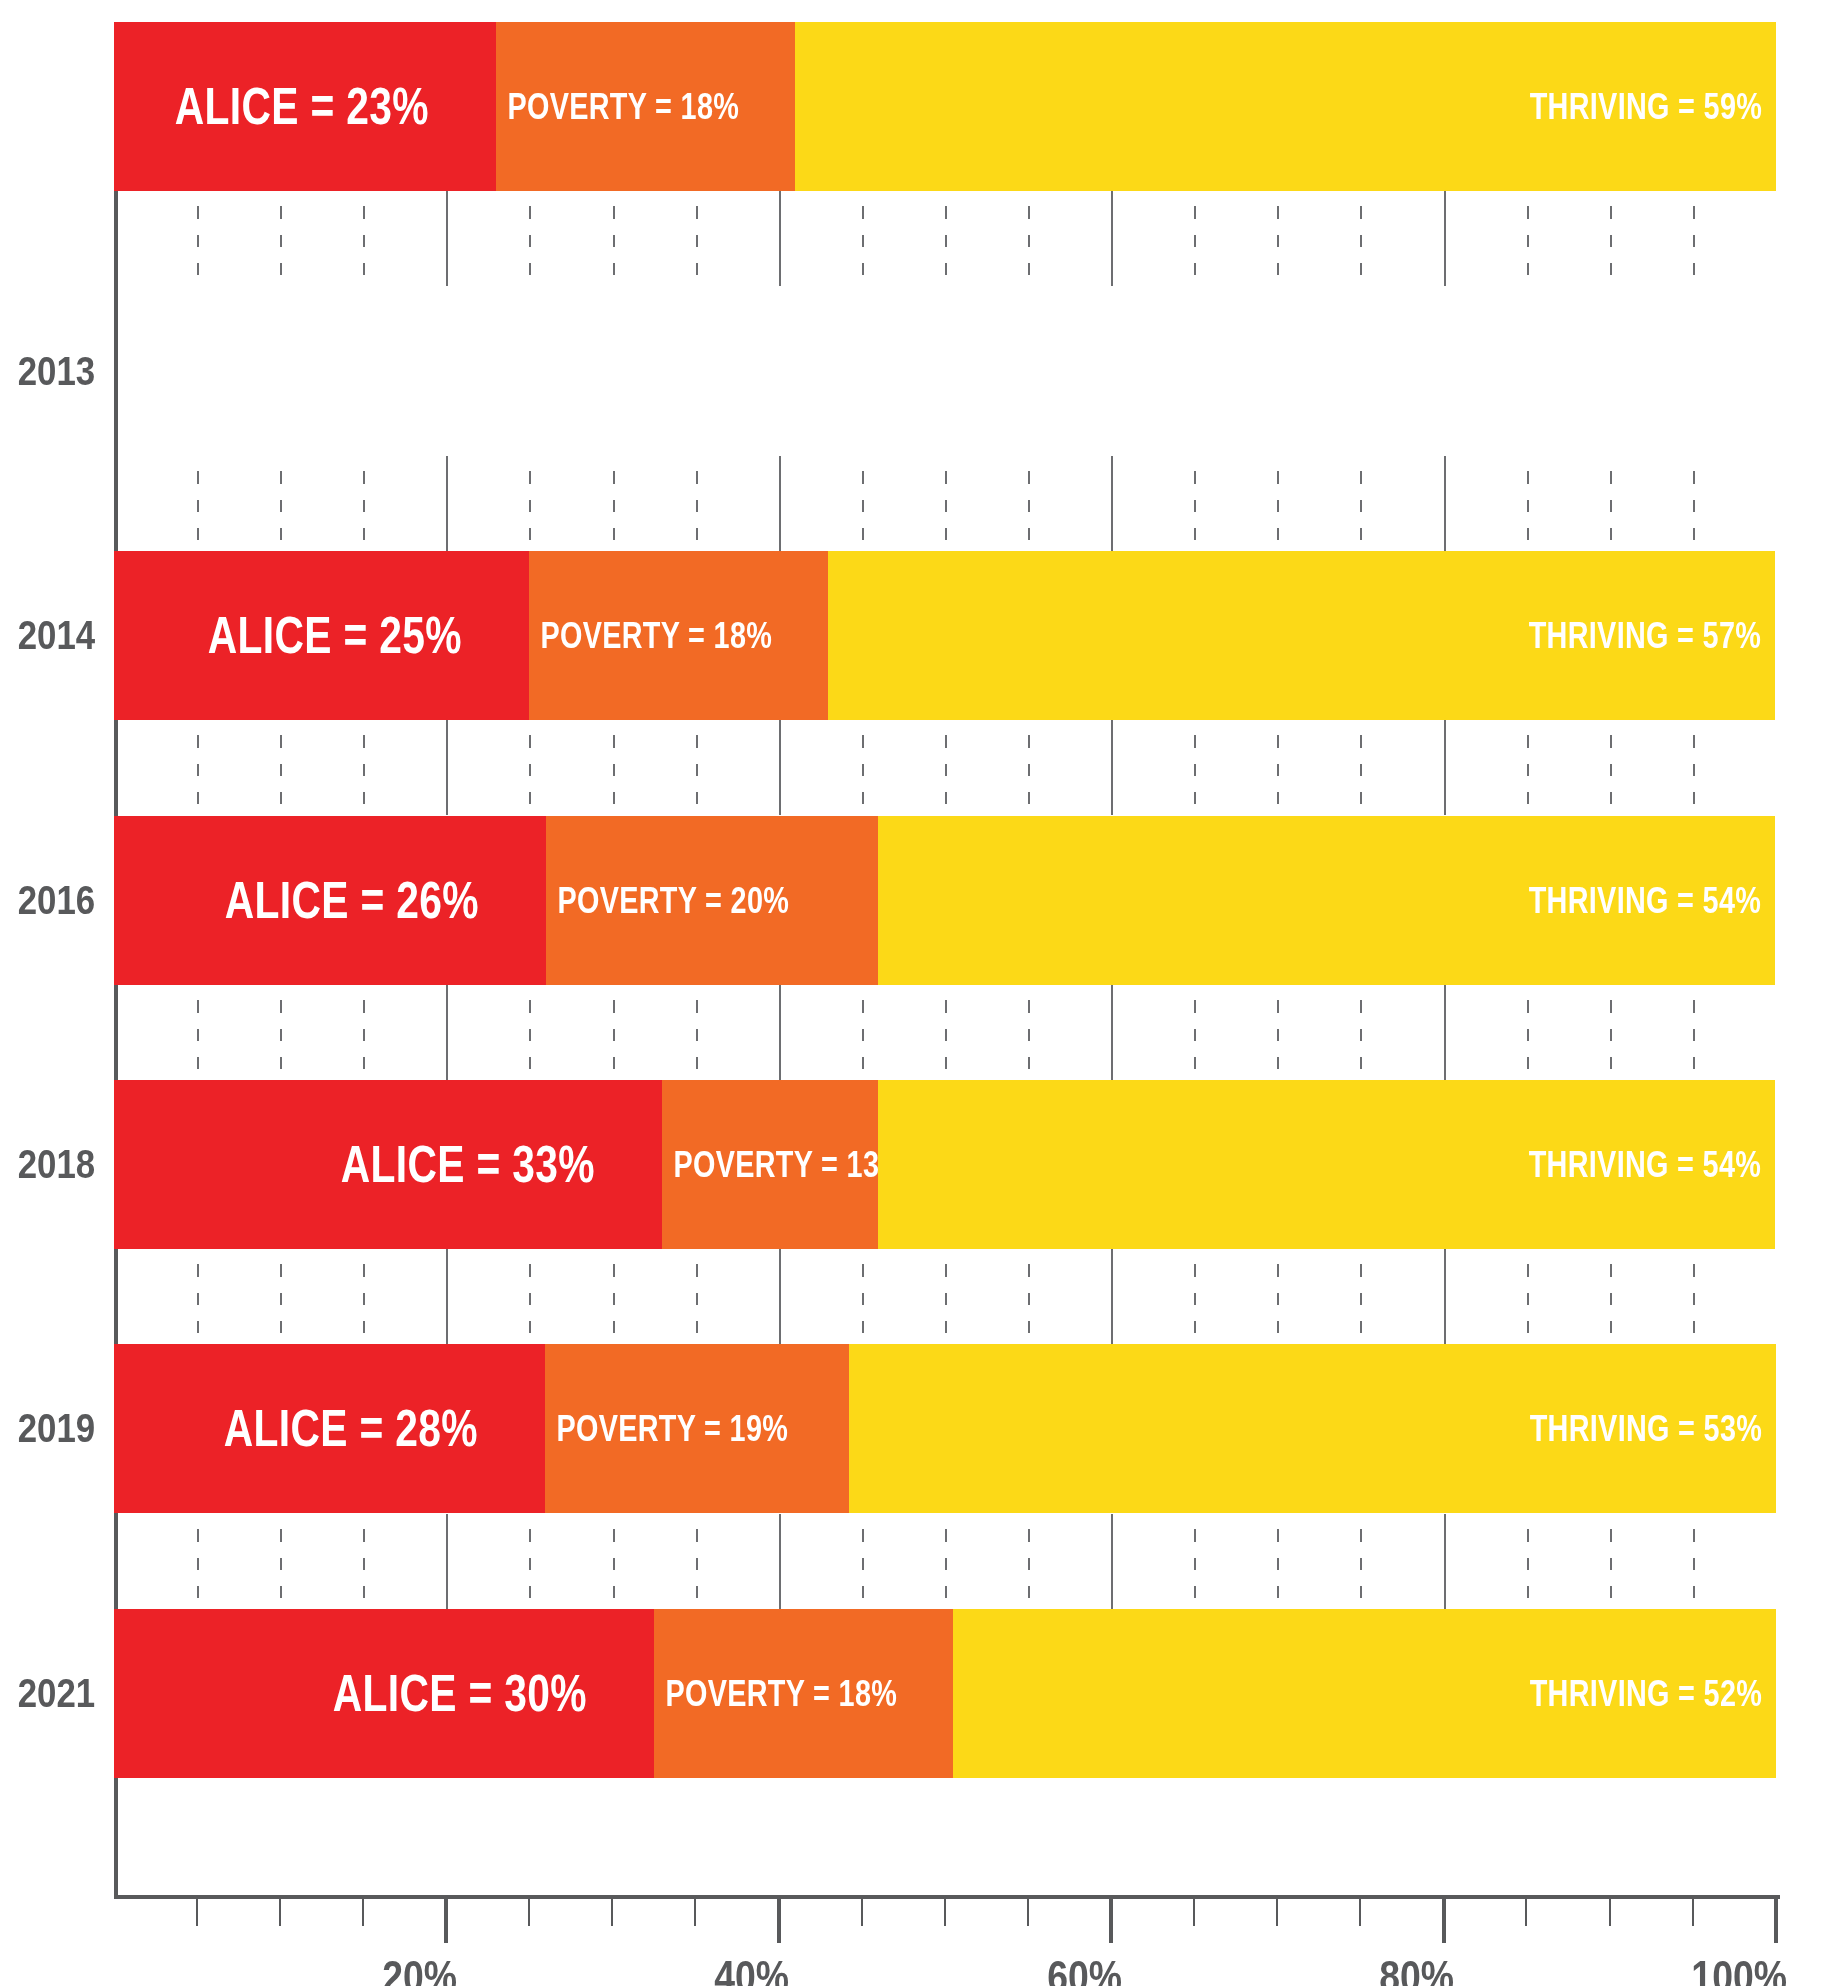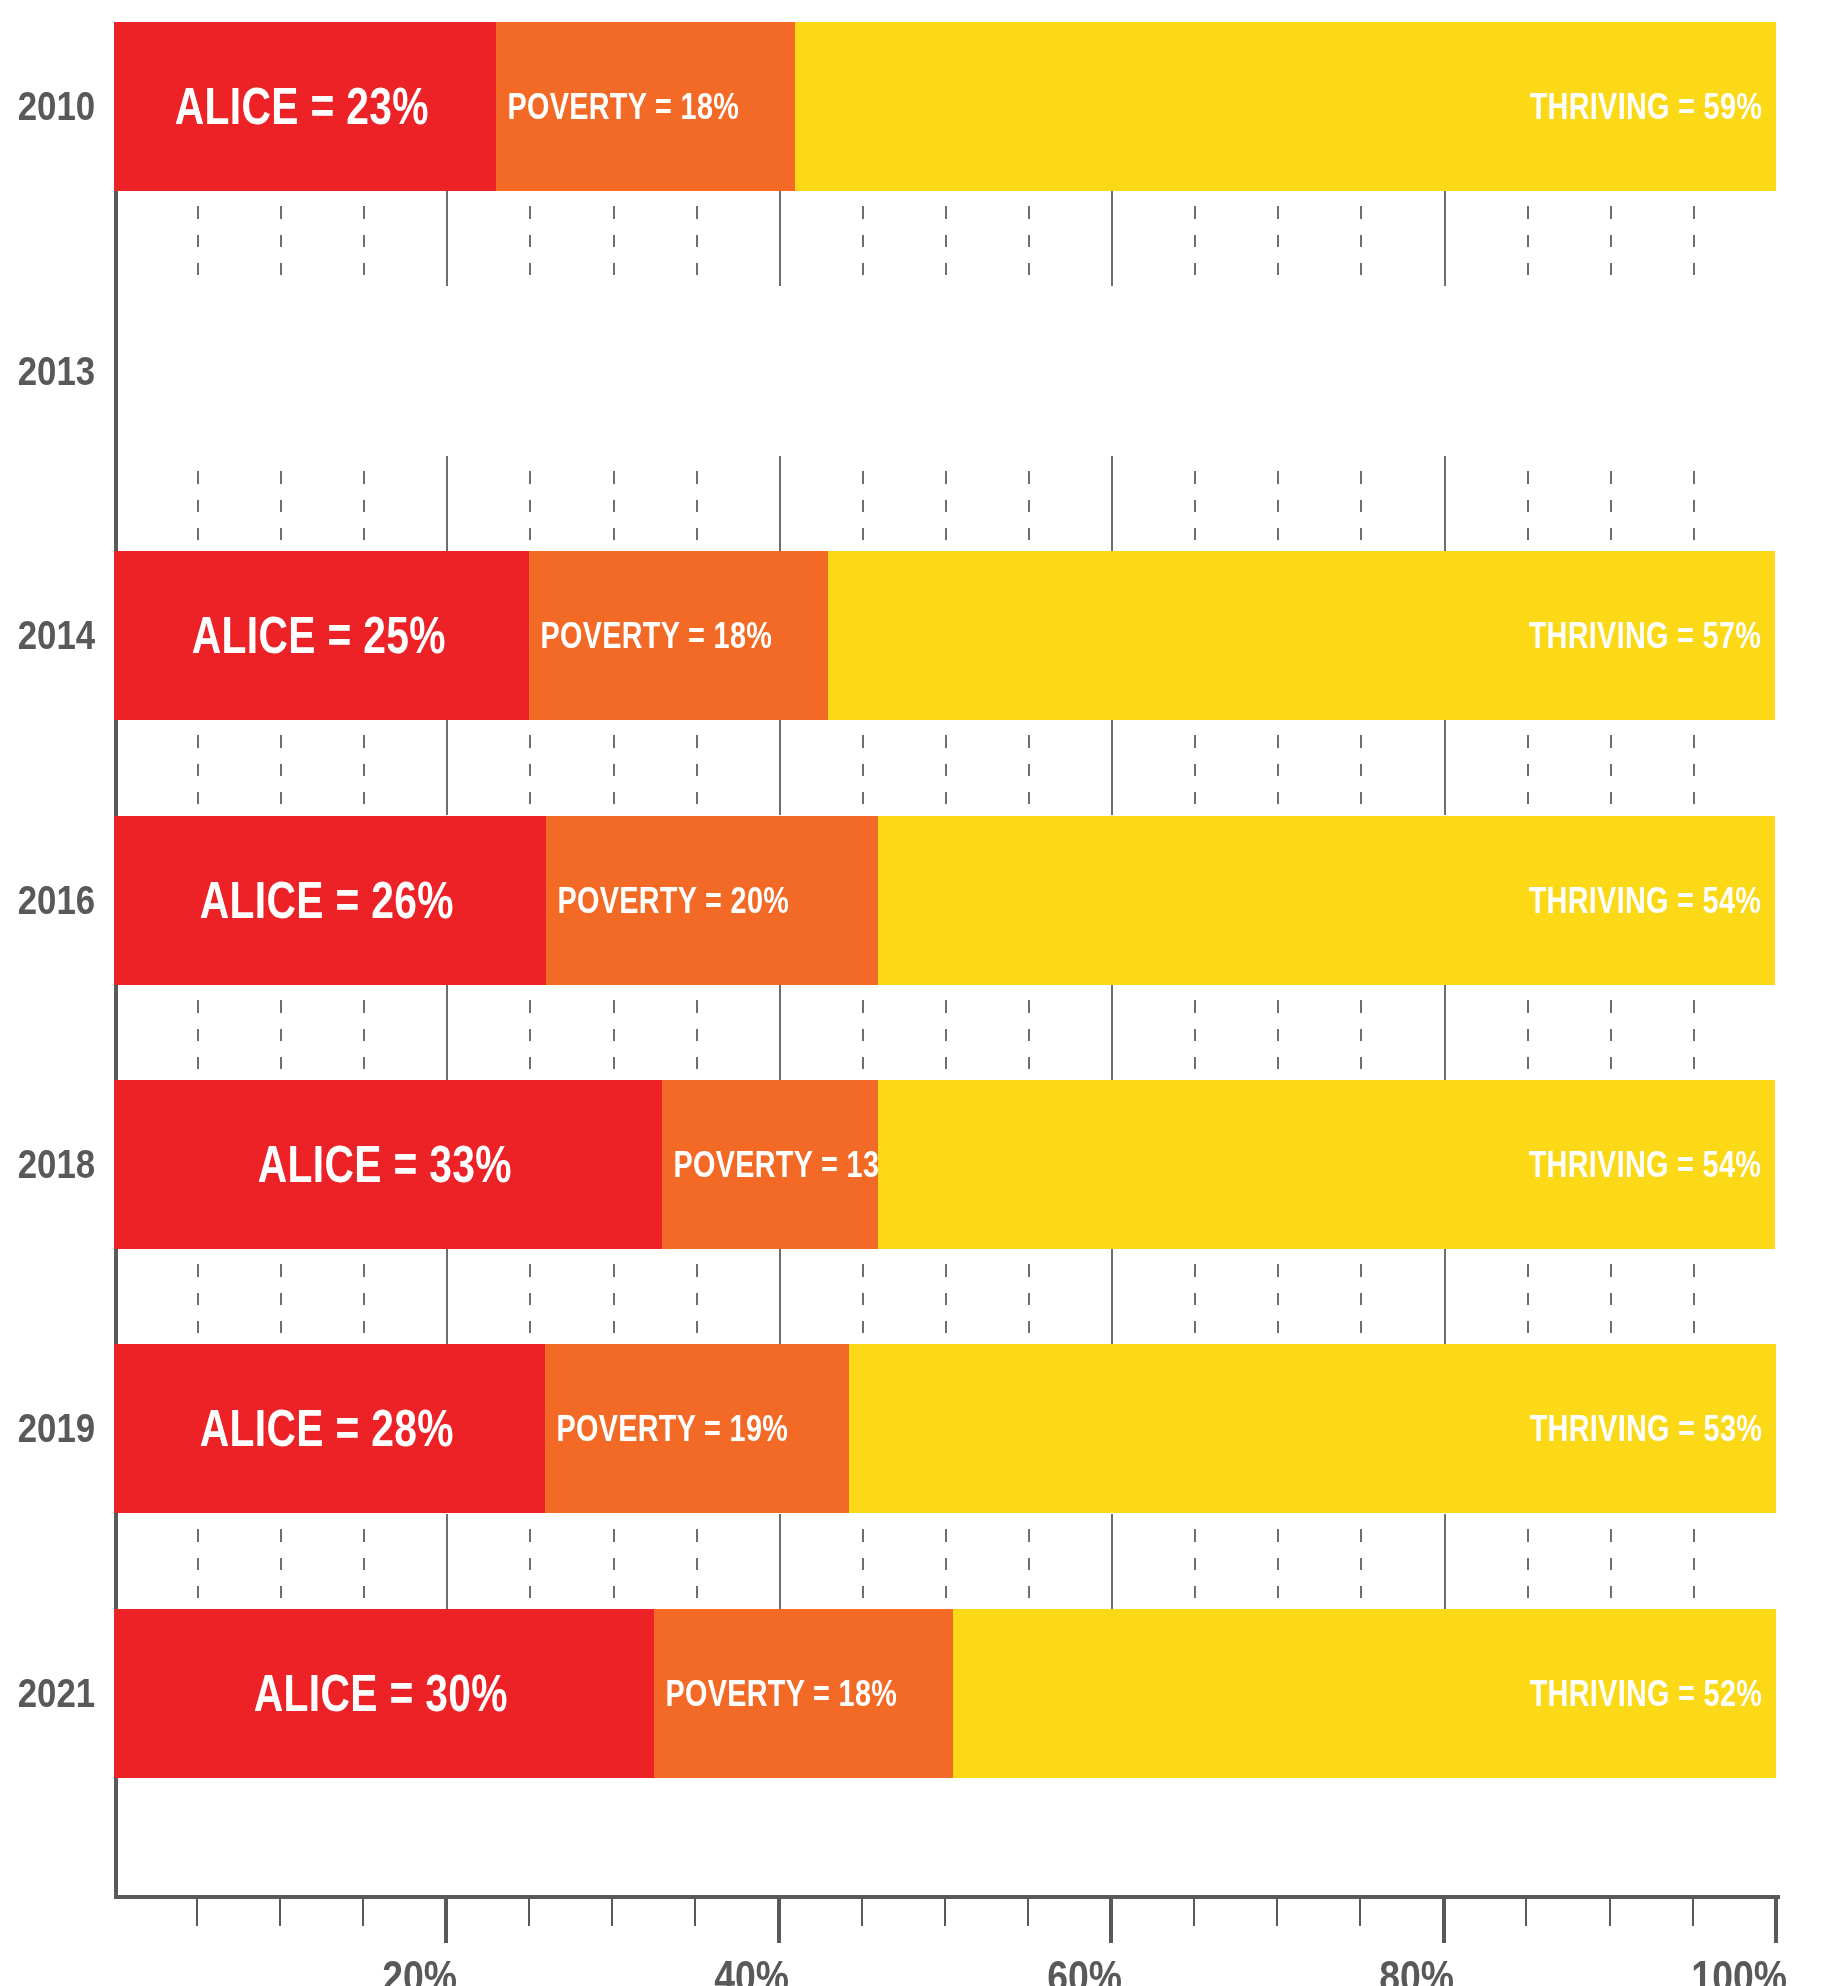--- a/index.html
+++ b/index.html
@@ -46,21 +46,21 @@
     display: flex;
     align-items: stretch;
   }
   .seg {
     position: relative;
     display: flex;
     align-items: center;
     overflow: visible;
     box-sizing: border-box;
   }
-  .seg-alice { background: #ec2227; justify-content: center; padding-left: 48px; }
+  .seg-alice { background: #ec2227; justify-content: flex-end; padding-left: 48px; }
   .seg-poverty { background: #f26a25; justify-content: flex-start; }
   .seg-thriving { background: #fcd917; justify-content: flex-end; }
 
   .seg-label {
     color: #ffffff;
     font-family: "Liberation Sans Narrow", "Liberation Sans", sans-serif;
     font-weight: 700;
     white-space: nowrap;
     letter-spacing: 0.4px;
     transform: scaleX(0.80);
@@ -449,23 +449,20 @@
         <div class="gl-minor" style="left: 1496px; top: 15.2px; height: 12.4px;"></div>
         <div class="gl-minor" style="left: 1496px; top: 44px; height: 12.4px;"></div>
         <div class="gl-minor" style="left: 1496px; top: 72px; height: 12.4px;"></div>
         <div class="gl-minor" style="left: 1579px; top: 15.2px; height: 12.4px;"></div>
         <div class="gl-minor" style="left: 1579px; top: 44px; height: 12.4px;"></div>
         <div class="gl-minor" style="left: 1579px; top: 72px; height: 12.4px;"></div>
       </div>
     </div>
   <div id="rows">
       <div class="row" style="top: 22px; height: 169px;">
-        <div class="year-holder" style="height: 169px;">
-          <span>2010</span>
-        </div>
         <div style="position: absolute; left: 114px; top: 0px; height: 169px; width: 1662px; display: flex;">
           <div class="seg seg-alice" style="width: 382px;">
             <div class="seg-label">ALICE = 23%</div>
           </div>
           <div class="seg seg-poverty" style="width: 299px;">
             <div class="seg-label">POVERTY = 18%</div>
           </div>
           <div class="seg seg-thriving" style="width: 981px;">
             <div class="seg-label">THRIVING = 59%</div>
           </div>

